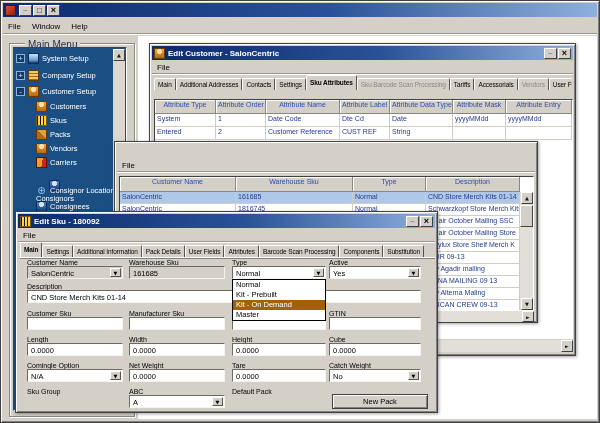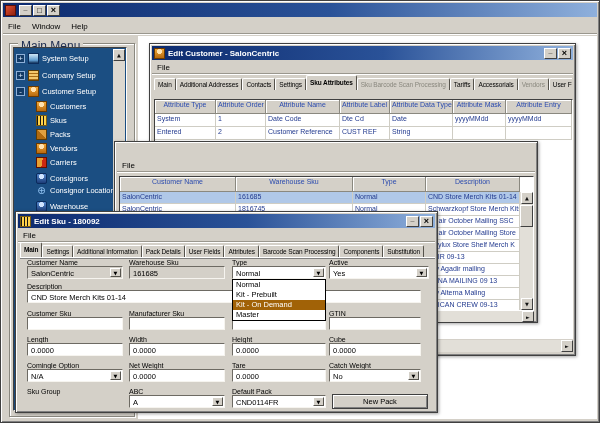--- a/index.html
+++ b/index.html
@@ -91,21 +91,21 @@
           display:flex; align-items:center; justify-content:center; font-family:"DejaVu Sans",sans-serif; font-size:5px; }
   .cbtn::before { content:"\25BC"; }
   .btn { position:absolute; background:#d4d0c8; border:1px solid #404040;
          box-shadow: inset 1px 1px 0 #fff, inset -1px -1px 0 #808080;
          font-size:7.5px; display:flex; align-items:center; justify-content:center; }
   .ddlist { position:absolute; background:#fff; border:1px solid #000; z-index:50; }
   .dditem { height:10px; font-size:7.5px; color:#000; padding:0 3px; line-height:10px; white-space:nowrap; }
   .dditem.hl { background:#a16207; color:#fff; }
 
   .groupbox { position:absolute; border:1px solid #8a887f; box-shadow:inset 1px 1px 0 #fff, 1px 1px 0 #fff; }
-  .groupbox > .gb-label { position:absolute; top:-5px; left:8px; background:#d4d0c8; padding:0 3px; font-size:12px; color:#1c2c50;text-decoration:underline; }
+  .groupbox > .gb-label { position:absolute; top:-5px; left:15px; background:#d4d0c8; padding:0 3px; font-size:10px; color:#1c2c50;text-decoration:underline; }
 </style>
 </head>
 <body>
 
 <div id="stage">
 
   <div class="win" style="left:0;top:0;width:600px;height:423px;">
     <div class="titlebar">
       <span class="wicon app-icon"></span>
       <span class="tb-btns">
@@ -154,31 +154,31 @@
         <span class="tlabel">Packs</span>
       </div>
       <div class="titem" style="left:22px;top:94px;">
         <span class="ticon person-orange"></span>
         <span class="tlabel">Vendors</span>
       </div>
       <div class="titem" style="left:22px;top:108px;">
         <span class="ticon truck-icon"></span>
         <span class="tlabel">Carriers</span>
       </div>
-      <div class="titem" style="left:22px;top:124px;">
+      <div class="titem" style="left:22px;top:132px;flex-direction:column;">
         <span class="ticon person-blue"></span>
         <span class="tlabel">Consignors</span>
       </div>
       <div class="titem" style="left:22px;top:136px;">
         <span class="ticon target-icon"></span>
         <span class="tlabel">Consignor Locations</span>
       </div>
       <div class="titem" style="left:22px;top:152px;">
         <span class="ticon person-blue"></span>
-        <span class="tlabel">Warehouse</span>
+        <span class="tlabel">Consignees</span>
       </div>
       <div class="tree-sb">
         <span class="sb-btn sb-up" style="left:0;top:0;"></span>
       </div>
     </div>
 
     <div class="win" style="left:148px;top:42px;width:427px;height:313px;z-index:2;">
       <div class="titlebar">
         <span class="wicon person-orange"></span>
         <span class="title-text">Edit Customer - SalonCentric</span>
@@ -359,21 +359,21 @@
       <span class="lbl" style="left:113px;top:47px;">Warehouse Sku</span>
       <div class="tbox disabled" style="left:113px;top:54px;width:96px;">
         <span class="val">161685</span>
       </div>
       <span class="lbl" style="left:216px;top:47px;">Type</span>
       <div class="tbox" style="left:216px;top:54px;width:94px;">
         <span class="val">Normal</span>
         <span class="cbtn"></span>
       </div>
       <span class="lbl" style="left:313px;top:47px;">Active</span>
-      <div class="tbox" style="left:313px;top:54px;width:100px;">
+      <div class="tbox" style="left:313px;top:54px;width:92px;">
         <span class="val">Yes</span>
         <span class="cbtn"></span>
       </div>
 
       <div class="ddlist" style="left:216px;top:67px;width:94px;">
         <div class="dditem">Normal</div>
         <div class="dditem">Kit - Prebuilt</div>
         <div class="dditem hl">Kit - On Demand</div>
         <div class="dditem">Master</div>
       </div>
@@ -435,21 +435,17 @@
         <span class="cbtn"></span>
       </div>
 
       <span class="lbl" style="left:11px;top:176px;">Sku Group</span>
       <span class="lbl" style="left:113px;top:176px;">ABC</span>
       <div class="tbox" style="left:113px;top:183px;width:96px;">
         <span class="val">A</span>
         <span class="cbtn"></span>
       </div>
       <span class="lbl" style="left:216px;top:176px;">Default Pack</span>
-      <div class="tbox" style="left:216px;top:183px;width:94px;">
-        <span class="val">CND0114FR</span>
-        <span class="cbtn"></span>
-      </div>
       <div class="btn" style="left:316px;top:182px;width:96px;height:15px;">New Pack</div>
     </div>
 
   </div>
 </div>
 
 </body></html>

